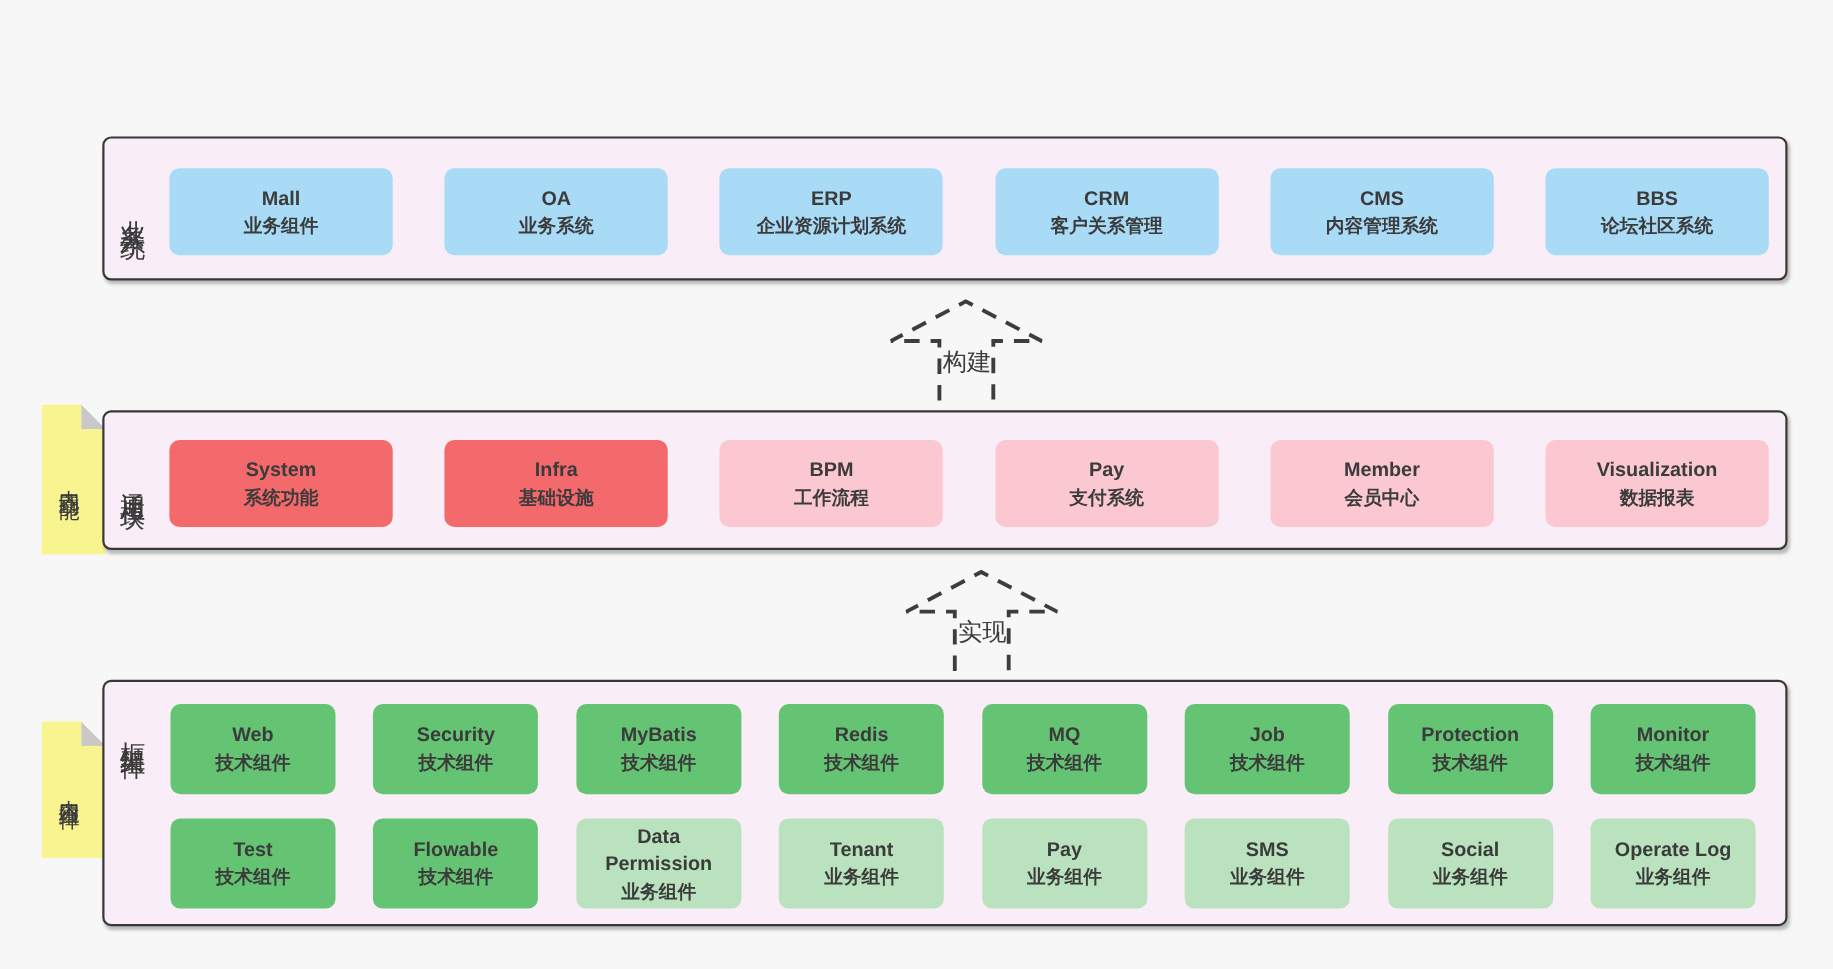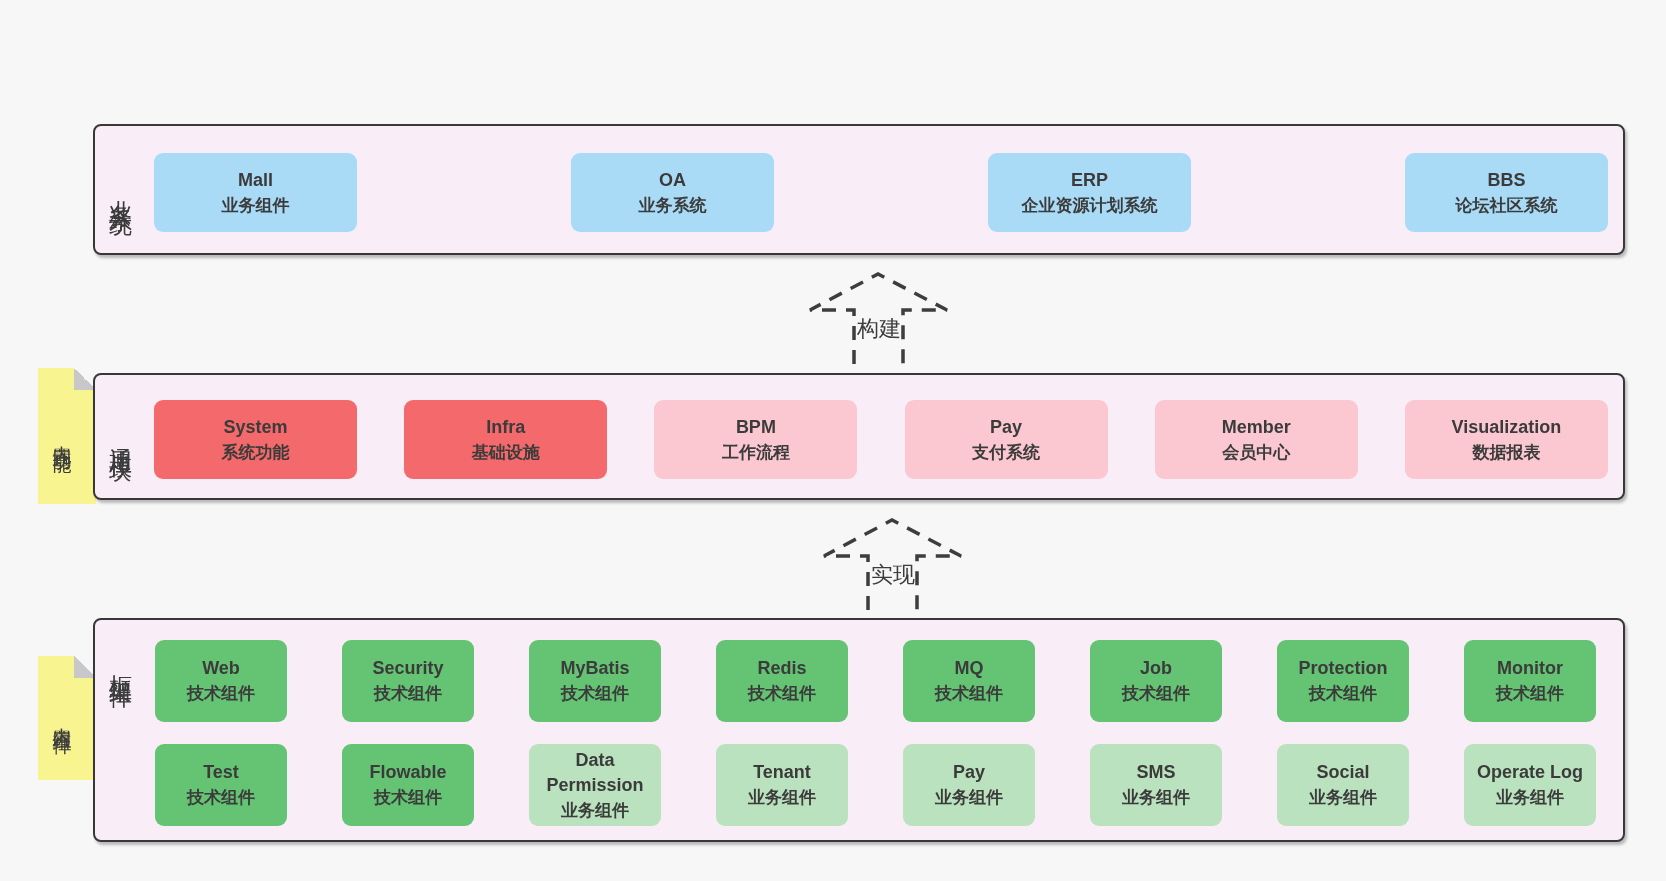--- a/index.html
+++ b/index.html
@@ -49,21 +49,21 @@
     border-radius:9px;
     display:flex;flex-direction:column;
     align-items:center;justify-content:center;
     text-align:center;
     line-height:25px;
     padding:0 6px;box-sizing:border-box;font-weight:bold;
   }
   .box .title{font-size:18px;}
   .box .subtitle{font-size:17px;}
   .box-lg{width:203px;height:79px;}
-  .box-sm{width:132px;height:82px;}
+  .box-sm{width:150px;height:82px;}
   .blue{background:#a9daf6;}
   .red{background:#f4696b;}
   .pink{background:#fbc8d2;}
   .green{background:#65c374;}
   .lightgreen{background:#bae2be;}
 
   
   .note{
     position:absolute;left:38px;width:58px;
     background:#f8f490;
@@ -128,20 +128,28 @@
       </div>
       <div class="box box-lg blue">
         <div class="title">OA</div>
         <div class="subtitle">业务系统</div>
       </div>
       <div class="box box-lg blue">
         <div class="title">ERP</div>
         <div class="subtitle">企业资源计划系统</div>
       </div>
       <div class="box box-lg blue">
+        <div class="title">CRM</div>
+        <div class="subtitle">客户关系管理</div>
+      </div>
+      <div class="box box-lg blue">
+        <div class="title">CMS</div>
+        <div class="subtitle">内容管理系统</div>
+      </div>
+      <div class="box box-lg blue">
         <div class="title">BBS</div>
         <div class="subtitle">论坛社区系统</div>
       </div>
     </div>
   </section>
 
   <section class="layer layer-modules">
     <div class="side-label">通用模块</div>
     <div class="row row-wide" style="top:25px;">
       <div class="box box-lg red">

